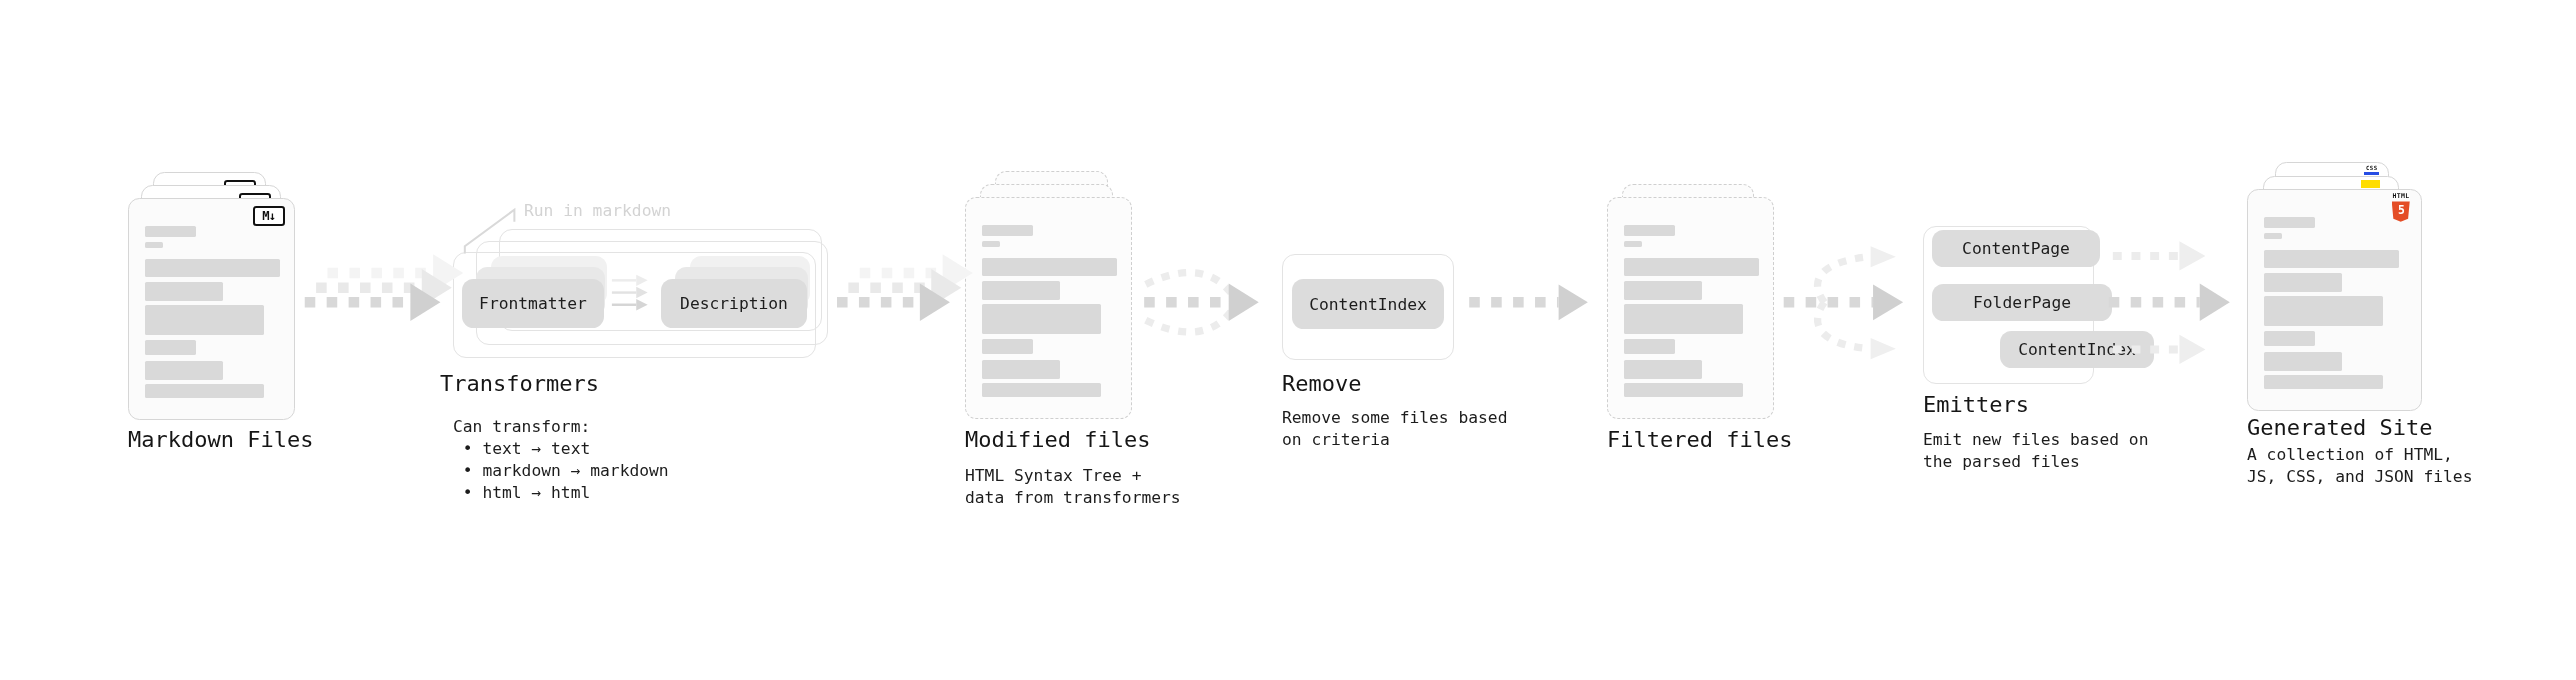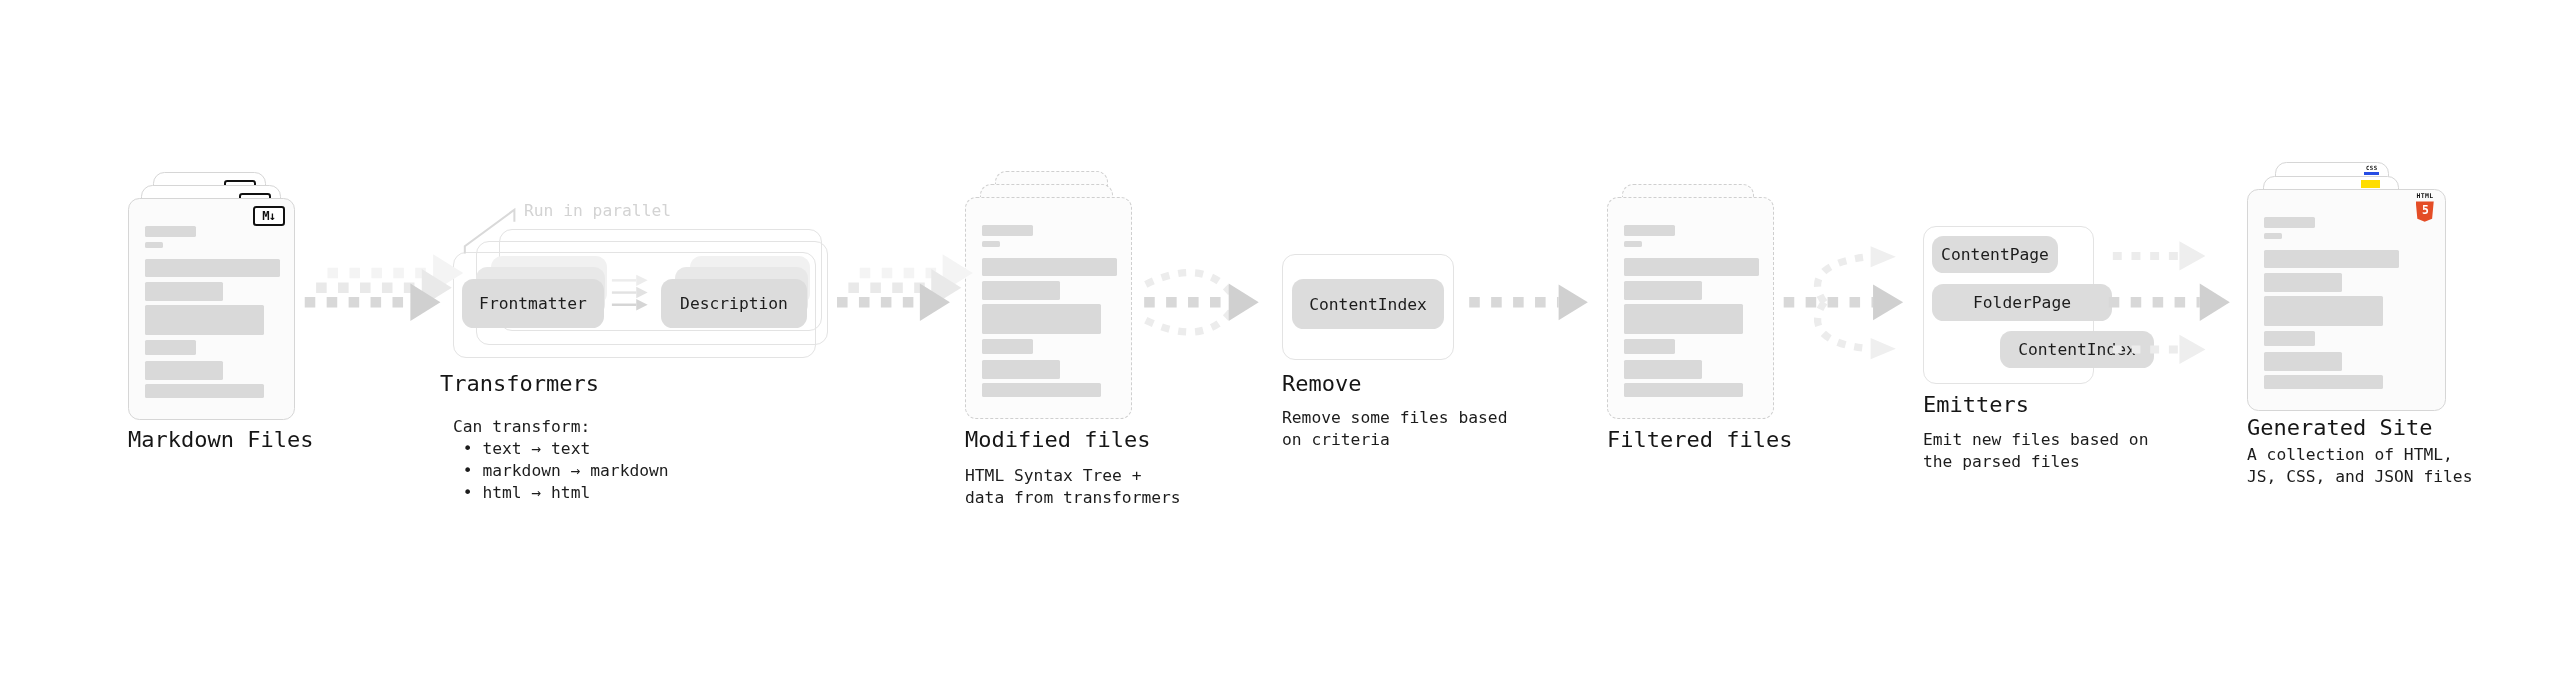--- a/index.html
+++ b/index.html
@@ -84,21 +84,21 @@
   <div class="frame" style="left:453px;top:252px;width:363px;height:106px"></div>
 
   <div class="pill ghost2" style="left:491px;top:256px;width:116px"></div>
   <div class="pill ghost1" style="left:476px;top:267px;width:129px"></div>
   <div class="pill" style="left:462px;top:279px;width:142px">Frontmatter</div>
 
   <div class="pill ghost2" style="left:690px;top:256px;width:120px"></div>
   <div class="pill ghost1" style="left:675px;top:267px;width:133px"></div>
   <div class="pill" style="left:661px;top:279px;width:146px">Description</div>
 
-  <div class="note-label" style="left:524px;top:201px">Run in parallel</div>
+  <div class="note-label" style="left:524px;top:201px">Run in markdown</div>
   <div class="stage-label" style="left:440px;top:372px">Transformers</div>
   <div class="stage-caption" style="left:453px;top:416px">Can transform:
  • text → text
  • markdown → markdown
  • html → html</div>
 
   <div class="doc dashed backsheet" style="left:995px;top:171px;width:113px"></div>
   <div class="doc dashed backsheet" style="left:980px;top:184px;width:133px"></div>
   <div class="doc dashed" style="left:965px;top:197px;width:167px">
     <div class="bar b1"></div>
@@ -127,37 +127,37 @@
     <div class="bar b3"></div>
     <div class="bar b4"></div>
     <div class="bar b5"></div>
     <div class="bar b6"></div>
     <div class="bar b7"></div>
     <div class="bar b8"></div>
   </div>
   <div class="stage-label" style="left:1607px;top:428px">Filtered files</div>
 
   <div class="frame" style="left:1923px;top:226px;width:171px;height:158px"></div>
-  <div class="pill small" style="left:1932px;top:236px;width:126px">ContentPage</div>
+  <div class="pill small" style="left:1932px;top:230px;width:168px">ContentPage</div>
   <div class="pill small" style="left:1932px;top:284px;width:180px">FolderPage</div>
   <div class="pill small" style="left:2000px;top:331px;width:154px">ContentIndex</div>
   <div class="stage-label" style="left:1923px;top:393px">Emitters</div>
   <div class="stage-caption" style="left:1923px;top:429px">Emit new files based on
 the parsed files</div>
 
   <div class="doc backsheet" style="left:2275px;top:162px;width:114px">
     <div class="css-badge">
       <span class="css-text">CSS</span>
       <span class="css-bar"></span>
     </div>
   </div>
   <div class="doc backsheet" style="left:2263px;top:176px;width:136px">
     <div class="js-badge"></div>
   </div>
-  <div class="doc" style="left:2247px;top:189px;width:199px">
+  <div class="doc" style="left:2247px;top:189px;width:175px">
     <div class="html5-badge">
       <div class="html5-word">HTML</div>
       <div class="html5-shield"><span>5</span></div>
     </div>
     <div class="bar b1"></div>
     <div class="bar b2"></div>
     <div class="bar b3"></div>
     <div class="bar b4"></div>
     <div class="bar b5"></div>
     <div class="bar b6"></div>

